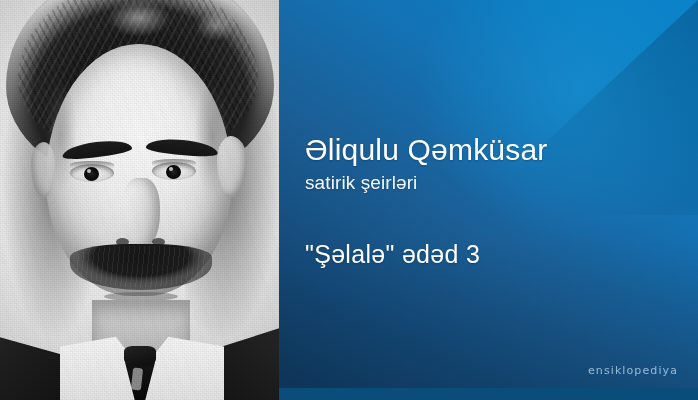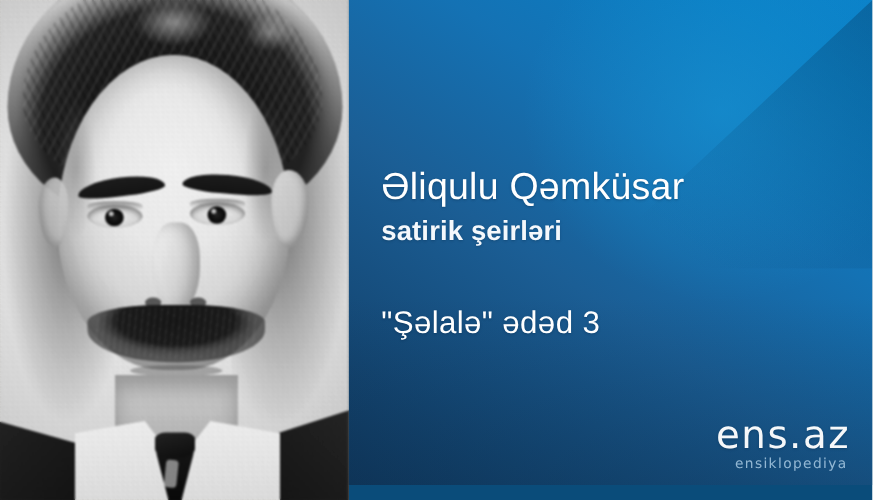--- a/index.html
+++ b/index.html
@@ -360,22 +360,22 @@
     color: #ffffff;
     font-size: 30px;
     font-weight: 400;
     letter-spacing: .2px;
     line-height: 1.18;
     text-shadow: 0 1px 2px rgba(4,32,58,.32);
   }
   .title-sub {
     margin: 4px 0 0 0;
     color: #f4f8fc;
-    font-size: 22px;
-    font-weight: 700;
+    font-size: 19px;
+    font-weight: 400;
     letter-spacing: .1px;
     line-height: 1.25;
     text-shadow: 0 1px 2px rgba(4,32,58,.28);
   }
   .title-issue {
     margin: 44px 0 0 0;
     color: #ffffff;
     font-size: 25px;
     font-weight: 400;
     letter-spacing: .3px;
@@ -475,18 +475,17 @@
     <div class="corner-fold"></div>
     <div class="blue-bottom-shade"></div>
 
     <div class="text-block">
       <h1 class="title-main">Əliqulu Qəmküsar</h1>
       <p class="title-sub">satirik şeirləri</p>
       <p class="title-issue">"Şəlalə" ədəd 3</p>
     </div>
 
     <div class="logo">
-      <span class="logo-word">ens.az</span>
       <span class="logo-tag">ensiklopediya</span>
     </div>
   </div>
 
 </div>
 
 </body></html>

